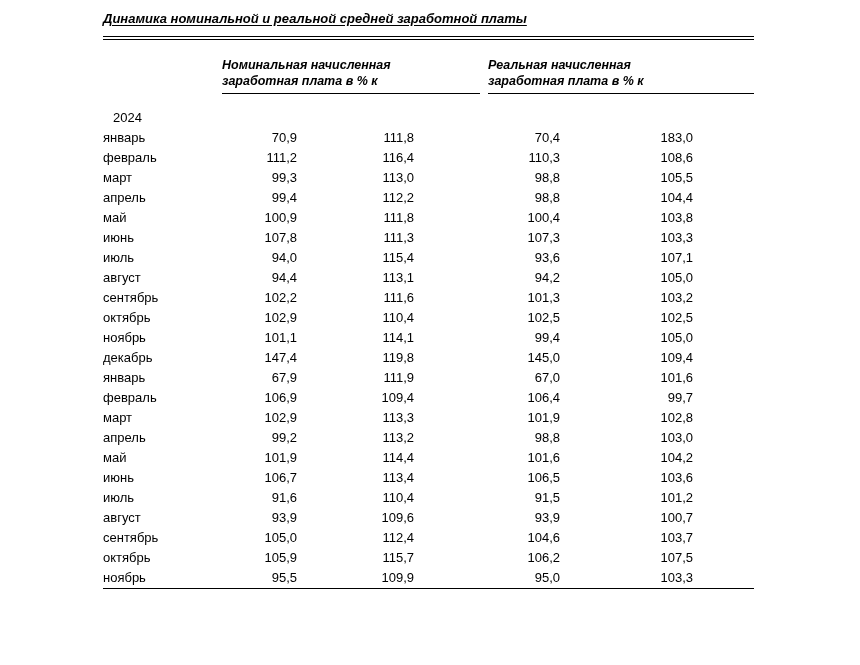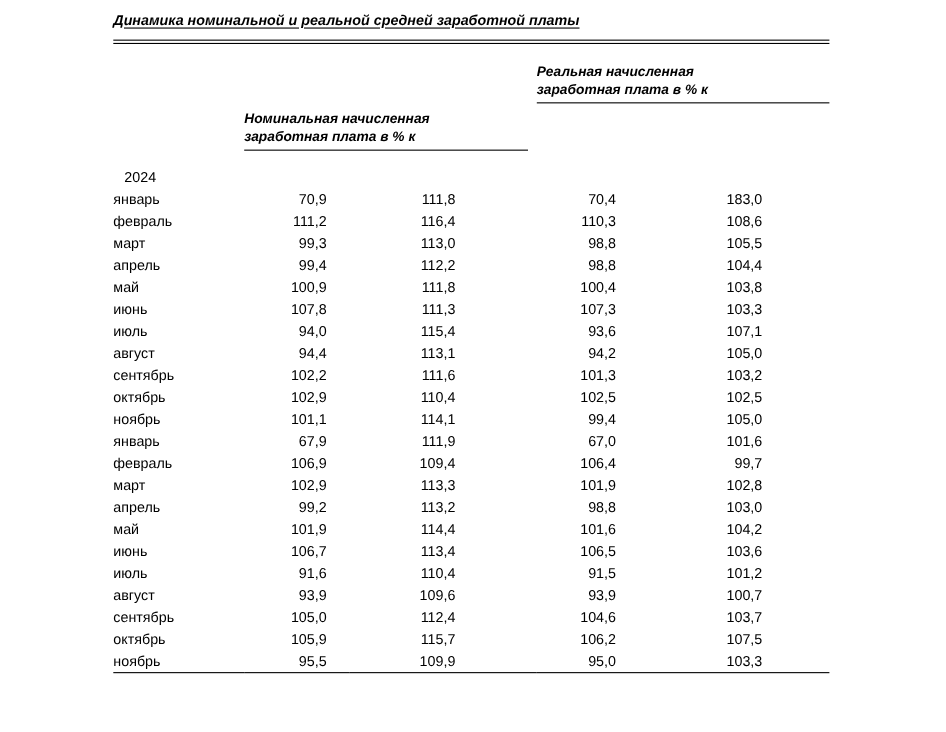--- a/index.html
+++ b/index.html
@@ -50,21 +50,21 @@
     padding: 0;
     white-space: pre-line;
   }
   tr.grouphead th.group { padding-top: 4px; }
   .g-inner {
     line-height: 15.5px;
     padding-bottom: 4px;
     min-height: 31px;
     border-bottom: 1.3px solid #000;
   }
-  .g1 .g-inner { margin-right: 8px; margin-top: 43px; }
+  .g1 .g-inner { margin-right: 8px; }
   tr.subhead th {
     line-height: 16px;
     padding-top: 7px;
     padding-bottom: 7px;
     border-bottom: 1.4px solid #000;
   }
   tr.subhead th.cC { padding-left: 22px; }
   tr.subhead th.cD { padding-left: 4px; }
   tr.subhead th.cE { padding-left: 0; }
   tbody td {
@@ -198,20 +198,27 @@
   </tr>
 
   <tr>
     <td class="month">ноябрь</td>
     <td class="num">101,1</td>
     <td class="num">114,1</td>
     <td class="num">99,4</td>
     <td class="num">105,0</td>
   </tr>
 
+  <tr>
+    <td class="month">декабрь</td>
+    <td class="num">147,4</td>
+    <td class="num">119,8</td>
+    <td class="num">145,0</td>
+    <td class="num">109,4</td>
+  </tr>
 
 
   <tr>
     <td class="month">январь</td>
     <td class="num">67,9</td>
     <td class="num">111,9</td>
     <td class="num">67,0</td>
     <td class="num">101,6</td>
   </tr>
 

